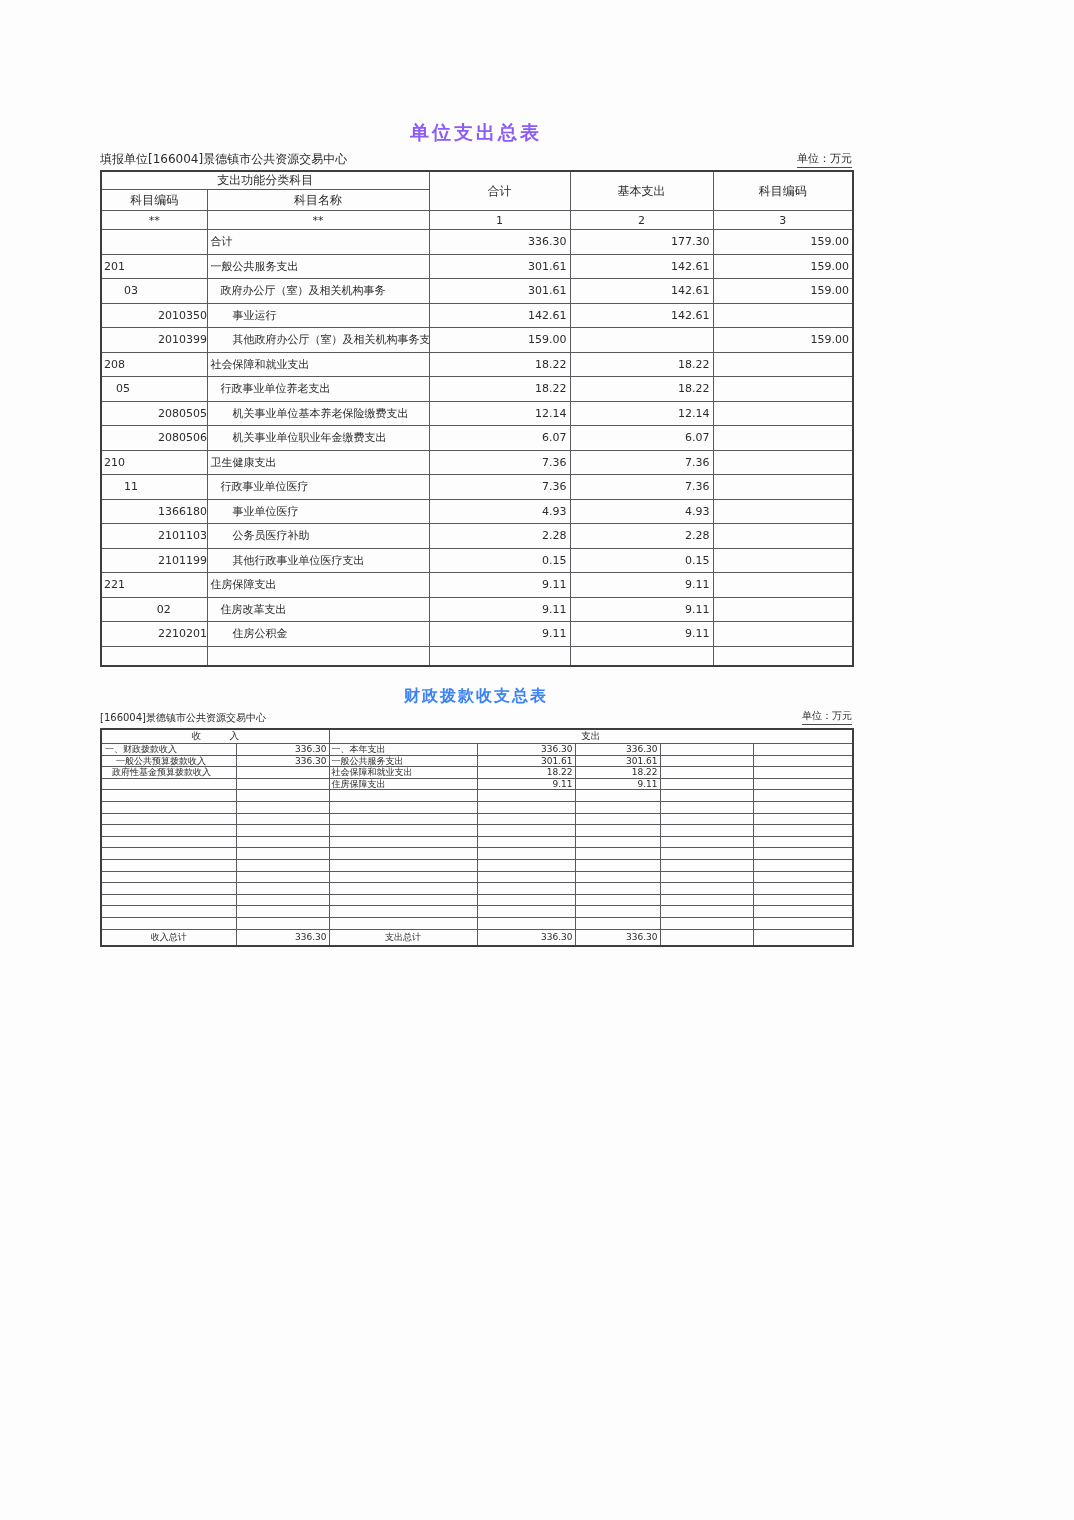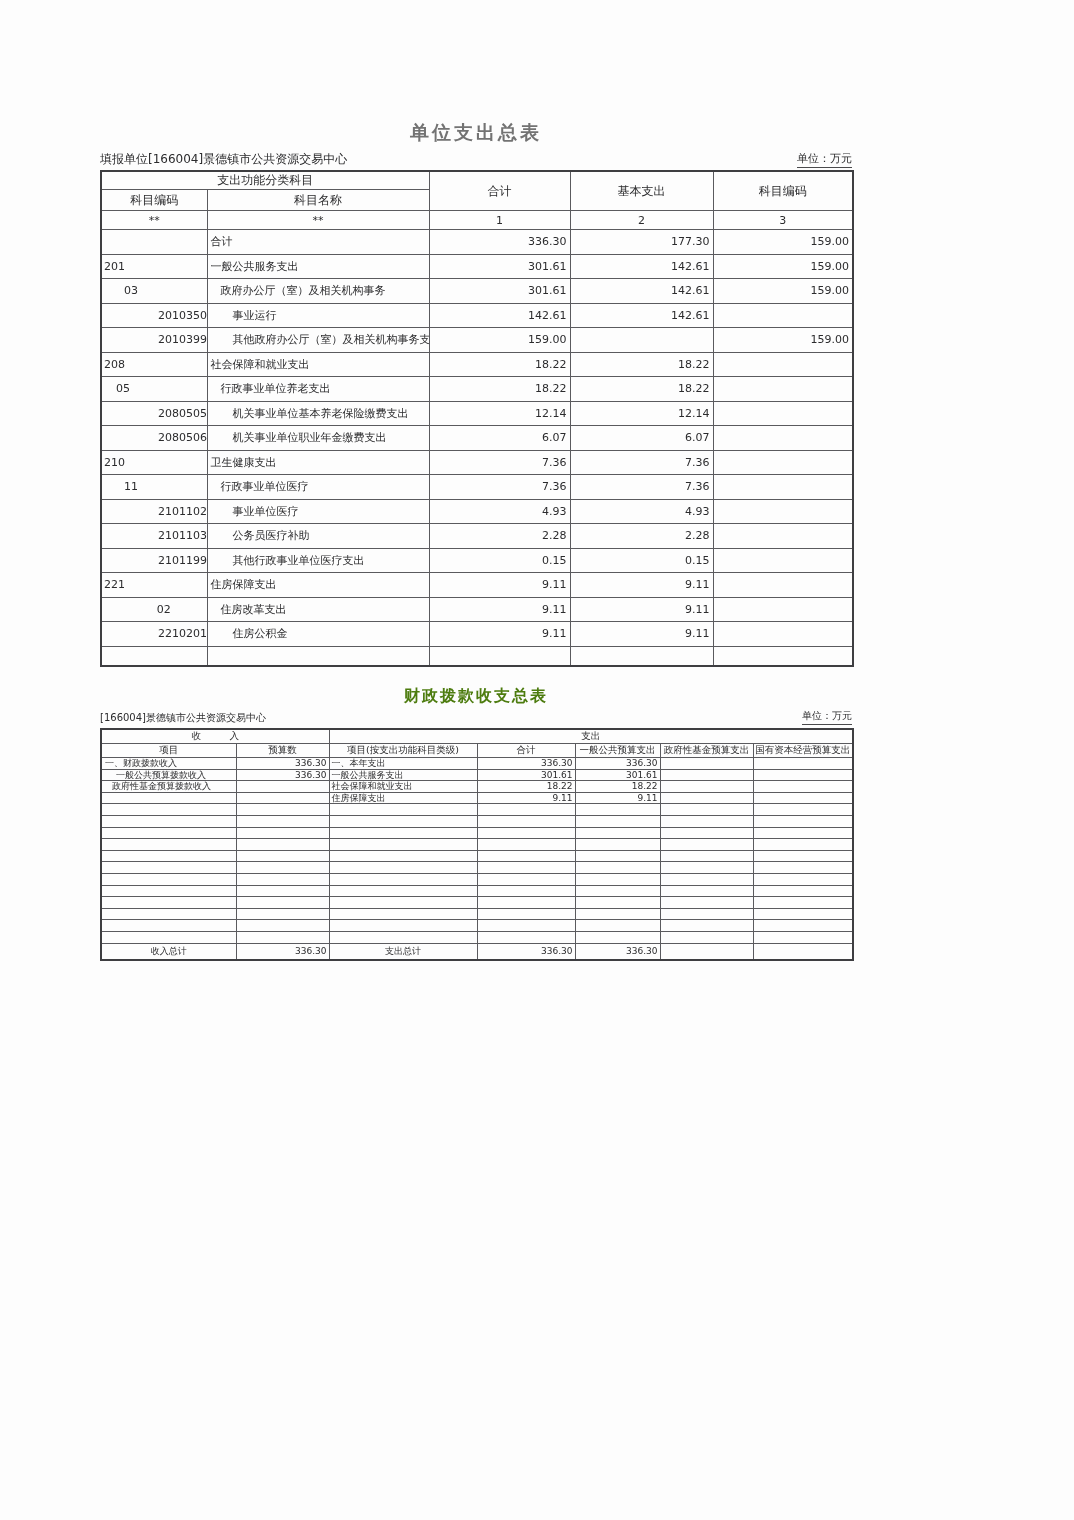--- a/index.html
+++ b/index.html
@@ -13,27 +13,27 @@
   .sheet { position: relative; width: 1074px; height: 1520px; background: #fdfdfd; }
 
   .block { position: absolute; left: 100px; width: 752px; }
   .block-1 { top: 0; }
   .block-2 { top: 686px; }
 
   .title-1 {
     margin: 121px 0 0 0;
     font-size: 19px; line-height: 23px;
     font-weight: bold; text-align: center; letter-spacing: 3px;
-    color: #737373;
+    color: #8b5cf6;
   }
   .title-2 {
     margin: 0;
     font-size: 16px; line-height: 20px;
     font-weight: bold; text-align: center; letter-spacing: 2px;
-    color: #4d7c0f;
+    color: #3b82f6;
   }
   .meta { display: flex; justify-content: space-between; align-items: flex-end; }
   .meta-1 { margin-top: 4px; height: 20px; }
   .meta-2 { margin-top: 2px; height: 17px; }
   .report-unit-1 { font-size: 12px; }
   .report-unit-2 { font-size: 10px; }
   .unit-label { border-bottom: 1px solid #4a4a4c; padding-bottom: 1px; }
   .unit-label-1 { font-size: 11px; }
   .unit-label-2 { font-size: 10px; }
 
@@ -175,21 +175,21 @@
             <td style="text-align: right;"></td>
           </tr>
           <tr>
             <td style="text-align: left; padding-left: 22px;">11</td>
             <td style="text-align: left; padding-left: 13px;">行政事业单位医疗</td>
             <td style="text-align: right;">7.36</td>
             <td style="text-align: right;">7.36</td>
             <td style="text-align: right;"></td>
           </tr>
           <tr>
-            <td style="text-align: left; padding-left: 56px;">2101102</td>
+            <td style="text-align: left; padding-left: 56px;">1366180</td>
             <td style="text-align: left; padding-left: 25px;">事业单位医疗</td>
             <td style="text-align: right;">4.93</td>
             <td style="text-align: right;">4.93</td>
             <td style="text-align: right;"></td>
           </tr>
           <tr>
             <td style="text-align: left; padding-left: 56px;">2101103</td>
             <td style="text-align: left; padding-left: 25px;">公务员医疗补助</td>
             <td style="text-align: right;">2.28</td>
             <td style="text-align: right;">2.28</td>
@@ -248,29 +248,20 @@
           <col style="width:98px">
           <col style="width:85px">
           <col style="width:93px">
           <col style="width:100px">
       </colgroup>
       <thead>
         <tr class="hrow1">
           <th colspan="2">收　　　入</th>
           <th colspan="5">支出</th>
         </tr>
-        <tr class="hrow2">
-          <th>项目</th>
-          <th>预算数</th>
-          <th>项目(按支出功能科目类级)</th>
-          <th>合计</th>
-          <th>一般公共预算支出</th>
-          <th>政府性基金预算支出</th>
-          <th>国有资本经营预算支出</th>
-        </tr>
       </thead>
       <tbody id="t2-body">
           <tr>
             <td style="text-align: left; padding-left: 3px;">一、财政拨款收入</td>
             <td style="text-align: right;">336.30</td>
             <td style="text-align: left;">一、本年支出</td>
             <td style="text-align: right;">336.30</td>
             <td style="text-align: right;">336.30</td>
             <td style="text-align: right;"></td>
             <td style="text-align: right;"></td>

